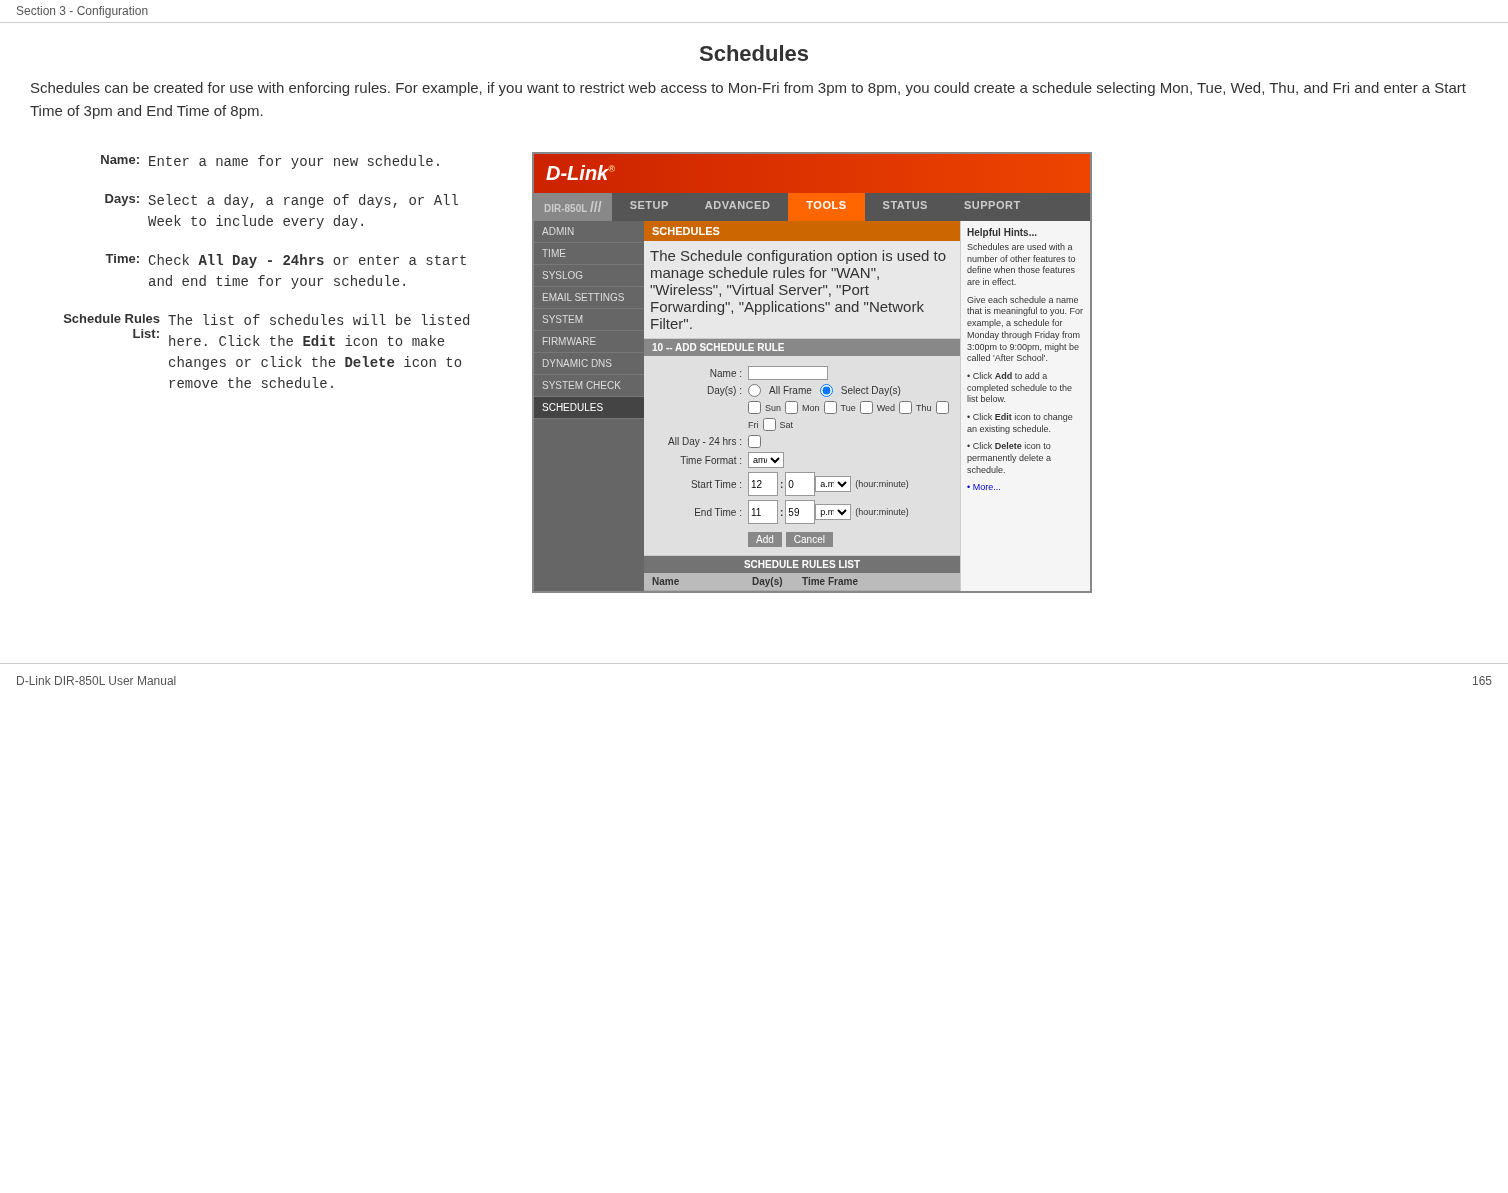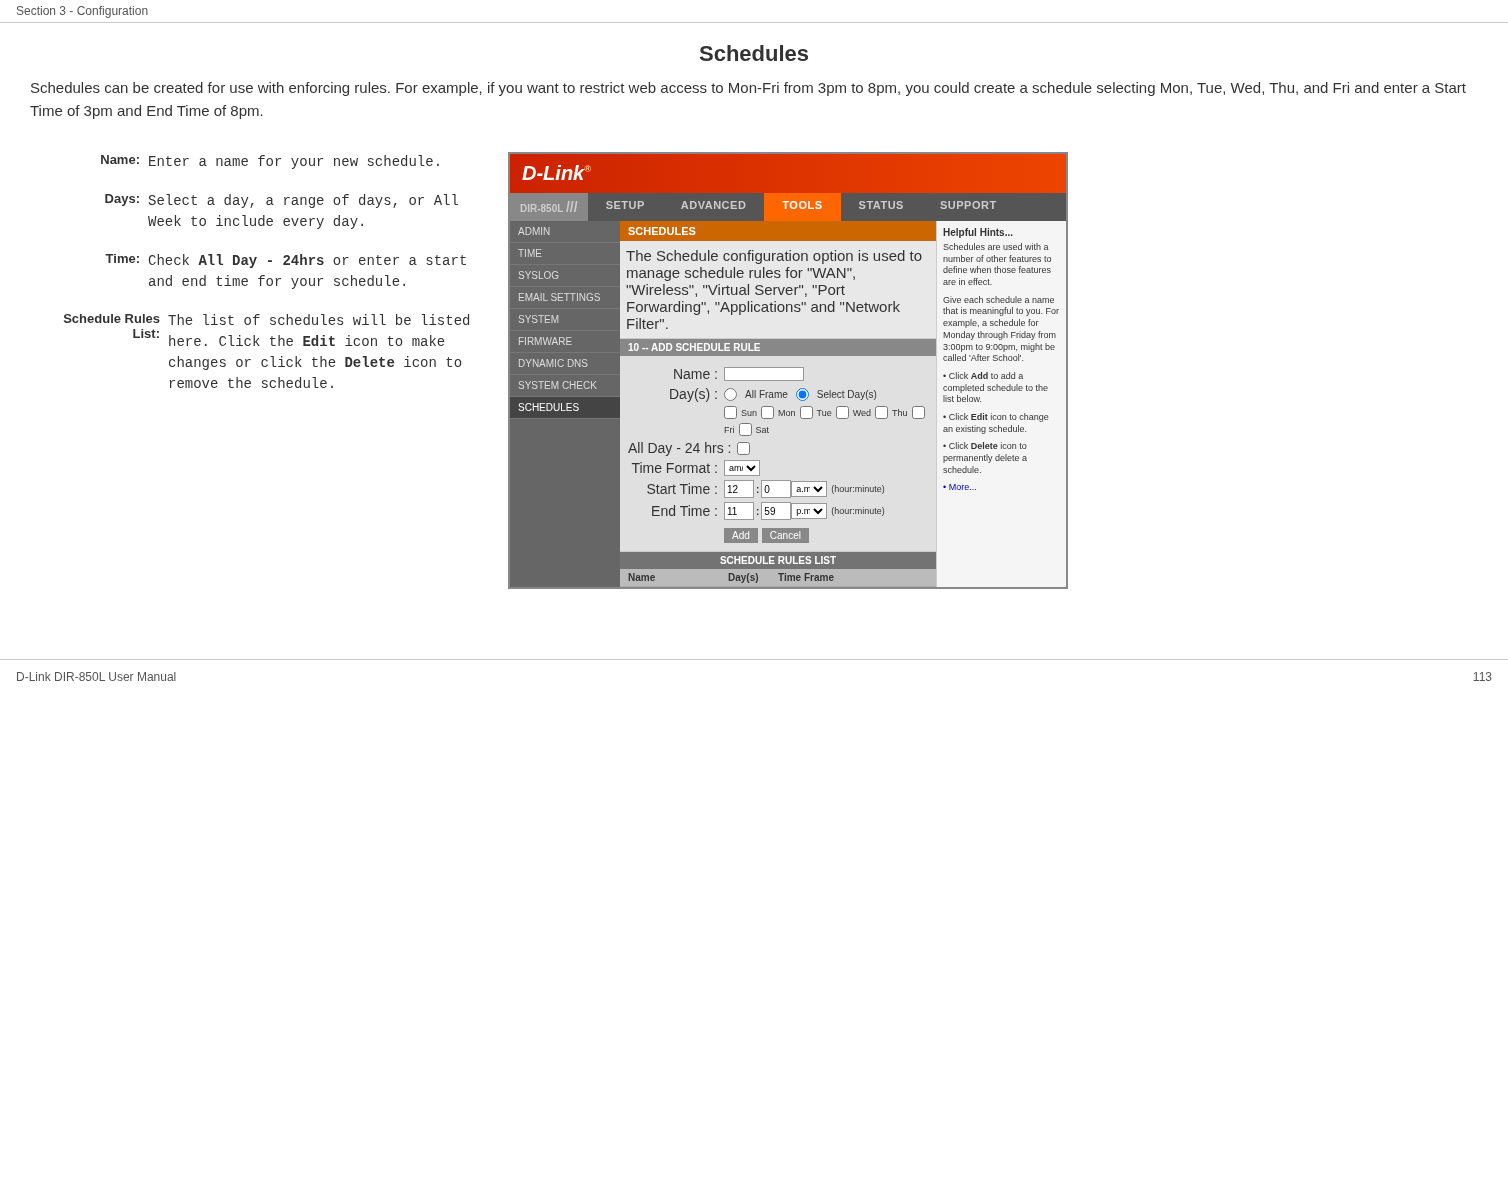--- a/index.html
+++ b/index.html
@@ -4,21 +4,21 @@
   <style>
     * { margin: 0; padding: 0; box-sizing: border-box; }
     body { font-family: Arial, sans-serif; font-size: 13px; background: #fff; color: #333; width: 1508px; min-height: 1193px; }
 
     
     .page-header { border-bottom: 1px solid #ccc; padding: 4px 16px; font-size: 12px; color: #555; }
     .page-title-main { text-align: center; font-size: 22px; font-weight: bold; padding: 18px 0 10px 0; }
     .page-intro { font-size: 15px; padding: 0 30px 20px 30px; line-height: 1.5; }
 
     
-    .content-area { display: flex; padding: 10px 30px; gap: 18px; }
+    .content-area { display: flex; padding: 10px 30px; gap: 42px; }
     .left-panel { width: 460px; flex-shrink: 0; }
     .right-panel { flex: 1; }
 
     
     .info-item { display: flex; margin-bottom: 18px; }
     .info-label { font-weight: bold; text-align: right; min-width: 110px; margin-right: 8px; padding-top: 0; white-space: nowrap; }
     .info-text { flex: 1; font-size: 14px; line-height: 1.5; font-family: Liberation Mono, monospace; }
     .info-text b { font-weight: bold; }
 
     
@@ -35,23 +35,23 @@
     .sidebar { background: #666; width: 110px; flex-shrink: 0; }
     .sidebar-item { color: #ddd; font-size: 10px; padding: 5px 8px; cursor: pointer; text-transform: uppercase; border-bottom: 1px solid #777; }
     .sidebar-item.active { background: #444; color: white; }
 
     .main-content { flex: 1; background: #f0f0f0; padding: 0; }
     .section-header { background: #cc6600; color: white; font-weight: bold; font-size: 11px; padding: 4px 8px; text-transform: uppercase; }
     .section-desc { background: #e8e8e8; font-size: 15px; padding: 6px 6px; border-bottom: 1px solid #ccc; color: #333; }
     .section-subheader { background: #888; color: white; font-size: 10px; font-weight: bold; padding: 3px 8px; text-transform: uppercase; }
     .form-area { background: #e0e0e0; padding: 8px 0 6px 0; border-bottom: 1px solid #ccc; }
     .form-row { display: flex; align-items: center; padding: 2px 8px; font-size: 10px; }
-    .form-row-label { text-align: right; min-width: 90px; margin-right: 6px; font-size: 14px; }
+    .form-row-label { text-align: right; min-width: 90px; margin-right: 6px; font-size: 10px; }
     .form-input-small { border: 1px solid #999; background: white; height: 14px; width: 80px; font-size: 10px; padding: 1px 2px; }
-    .form-input-tiny { border: 1px solid #999; background: white; height: 18px; width: 30px; font-size: 10px; padding: 1px 2px; }
+    .form-input-tiny { border: 1px solid #999; background: white; height: 24px; width: 30px; font-size: 10px; padding: 1px 2px; }
     .form-select-tiny { border: 1px solid #999; background: white; height: 16px; width: 36px; font-size: 9px; }
     .radio-group { display: flex; gap: 8px; align-items: center; }
     .checkbox-group { display: flex; gap: 4px; align-items: center; flex-wrap: wrap; }
     .checkbox-label { font-size: 9px; }
     .time-sep { margin: 0 2px; font-weight: bold; }
     .btn-small { background: #888; color: white; border: none; font-size: 10px; padding: 2px 8px; cursor: pointer; margin-right: 4px; }
 
     .table-header { background: #737373; color: white; font-size: 10px; font-weight: bold; padding: 3px 8px; text-transform: uppercase; text-align: center; }
     .table-area { background: #e8e8e8; }
     .table-row-header { display: flex; background: #bbb; padding: 3px 8px; font-size: 10px; font-weight: bold; border-bottom: 1px solid #aaa; }
@@ -255,14 +255,14 @@
         </div>
 
       </div>
     </div>
   </div>
 
 </div>
 
 <div class="page-footer">
   <span>D-Link DIR-850L User Manual</span>
-  <span>113</span>
+  <span>165</span>
 </div>
 
 </body></html>

